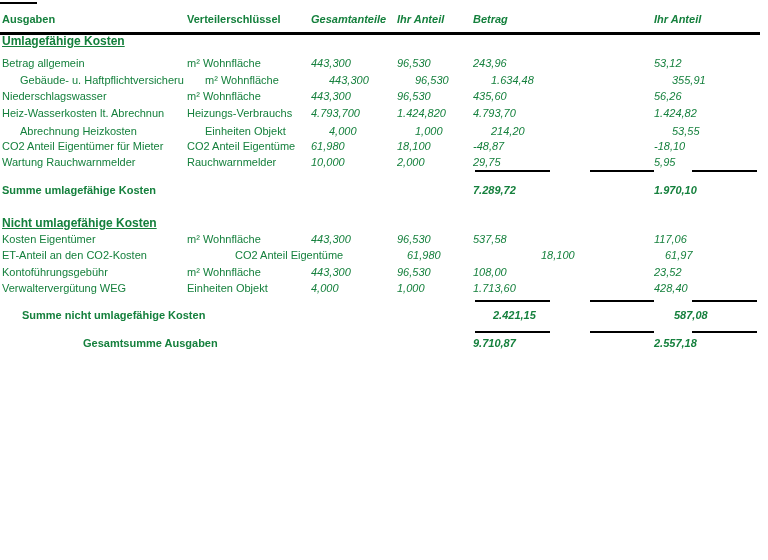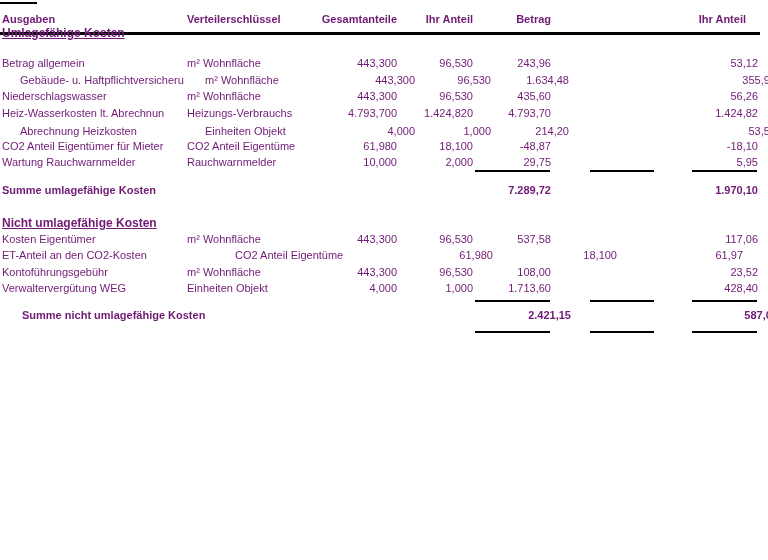--- a/index.html
+++ b/index.html
@@ -1,27 +1,27 @@
 <!DOCTYPE html>
 <html><head>
 <meta charset="utf-8">
 <style>
   html,body { margin:0; padding:0; background:#ffffff; }
   #page {
     position:relative; width:768px; height:560px; background:#ffffff;
-    font-family:"Liberation Sans","DejaVu Sans",sans-serif; color:#701a75;
+    font-family:"Liberation Sans","DejaVu Sans",sans-serif; color:#15803d;
     overflow:hidden;
   }
   .row {
     position:absolute; left:0; width:756px; padding-left:2px;
     display:grid; grid-template-columns:185px 124px 86px 76px 78px 103px 104px;
     font-size:11px; line-height:13px; white-space:nowrap;
   }
   .c2 { overflow:hidden; }
-  .num { text-align:right; }
+  .num { text-align:left;font-style:italic; }
   .bold { font-weight:bold; }
   .section-title {
     position:absolute; left:2px; font-size:12px; font-weight:bold;
     text-decoration:underline; line-height:14px; white-space:nowrap;
   }
   .hline { position:absolute; background:#000000; }
   .sum-label { grid-column:1 / span 4; }
   .grand-label { grid-column:1 / span 4; padding-left:81px; }
   .hdr-pad { padding-right:12px; }
 </style>
@@ -37,21 +37,21 @@
     <div class="c2">Verteilerschlüssel</div>
     <div class="num">Gesamtanteile</div>
     <div class="num">Ihr Anteil</div>
     <div class="num">Betrag</div>
     <div></div>
     <div class="num hdr-pad">Ihr Anteil</div>
   </div>
 
   <div class="hline" style="top:32px; left:0; width:760px; height:3px;"></div>
 
-  <div class="section-title" style="top:26px;text-decoration:underline;">Umlagefähige Kosten</div>
+  <div class="section-title" style="top:34px;text-decoration:underline;">Umlagefähige Kosten</div>
 
   <div class="row" style="top:57px;">
     <div>Betrag allgemein</div>
     <div class="c2">m² Wohnfläche</div>
     <div class="num">443,300</div>
     <div class="num">96,530</div>
     <div class="num">243,96</div>
     <div></div>
     <div class="num">53,12</div>
   </div>
@@ -177,14 +177,20 @@
     <div class="sum-label">Summe nicht umlagefähige Kosten</div>
     <div class="num">2.421,15</div>
     <div></div>
     <div class="num">587,08</div>
   </div>
 
   <div class="hline" style="top:331px; left:475px; width:75px; height:2px;"></div>
   <div class="hline" style="top:331px; left:590px; width:64px; height:2px;"></div>
   <div class="hline" style="top:331px; left:692px; width:65px; height:2px;"></div>
 
+  <div class="row bold" style="top:337px;">
+    <div class="grand-label">Gesamtsumme Ausgaben</div>
+    <div class="num">9.710,87</div>
+    <div></div>
+    <div class="num">2.557,18</div>
+  </div>
 
 </div>
 
 </body></html>

